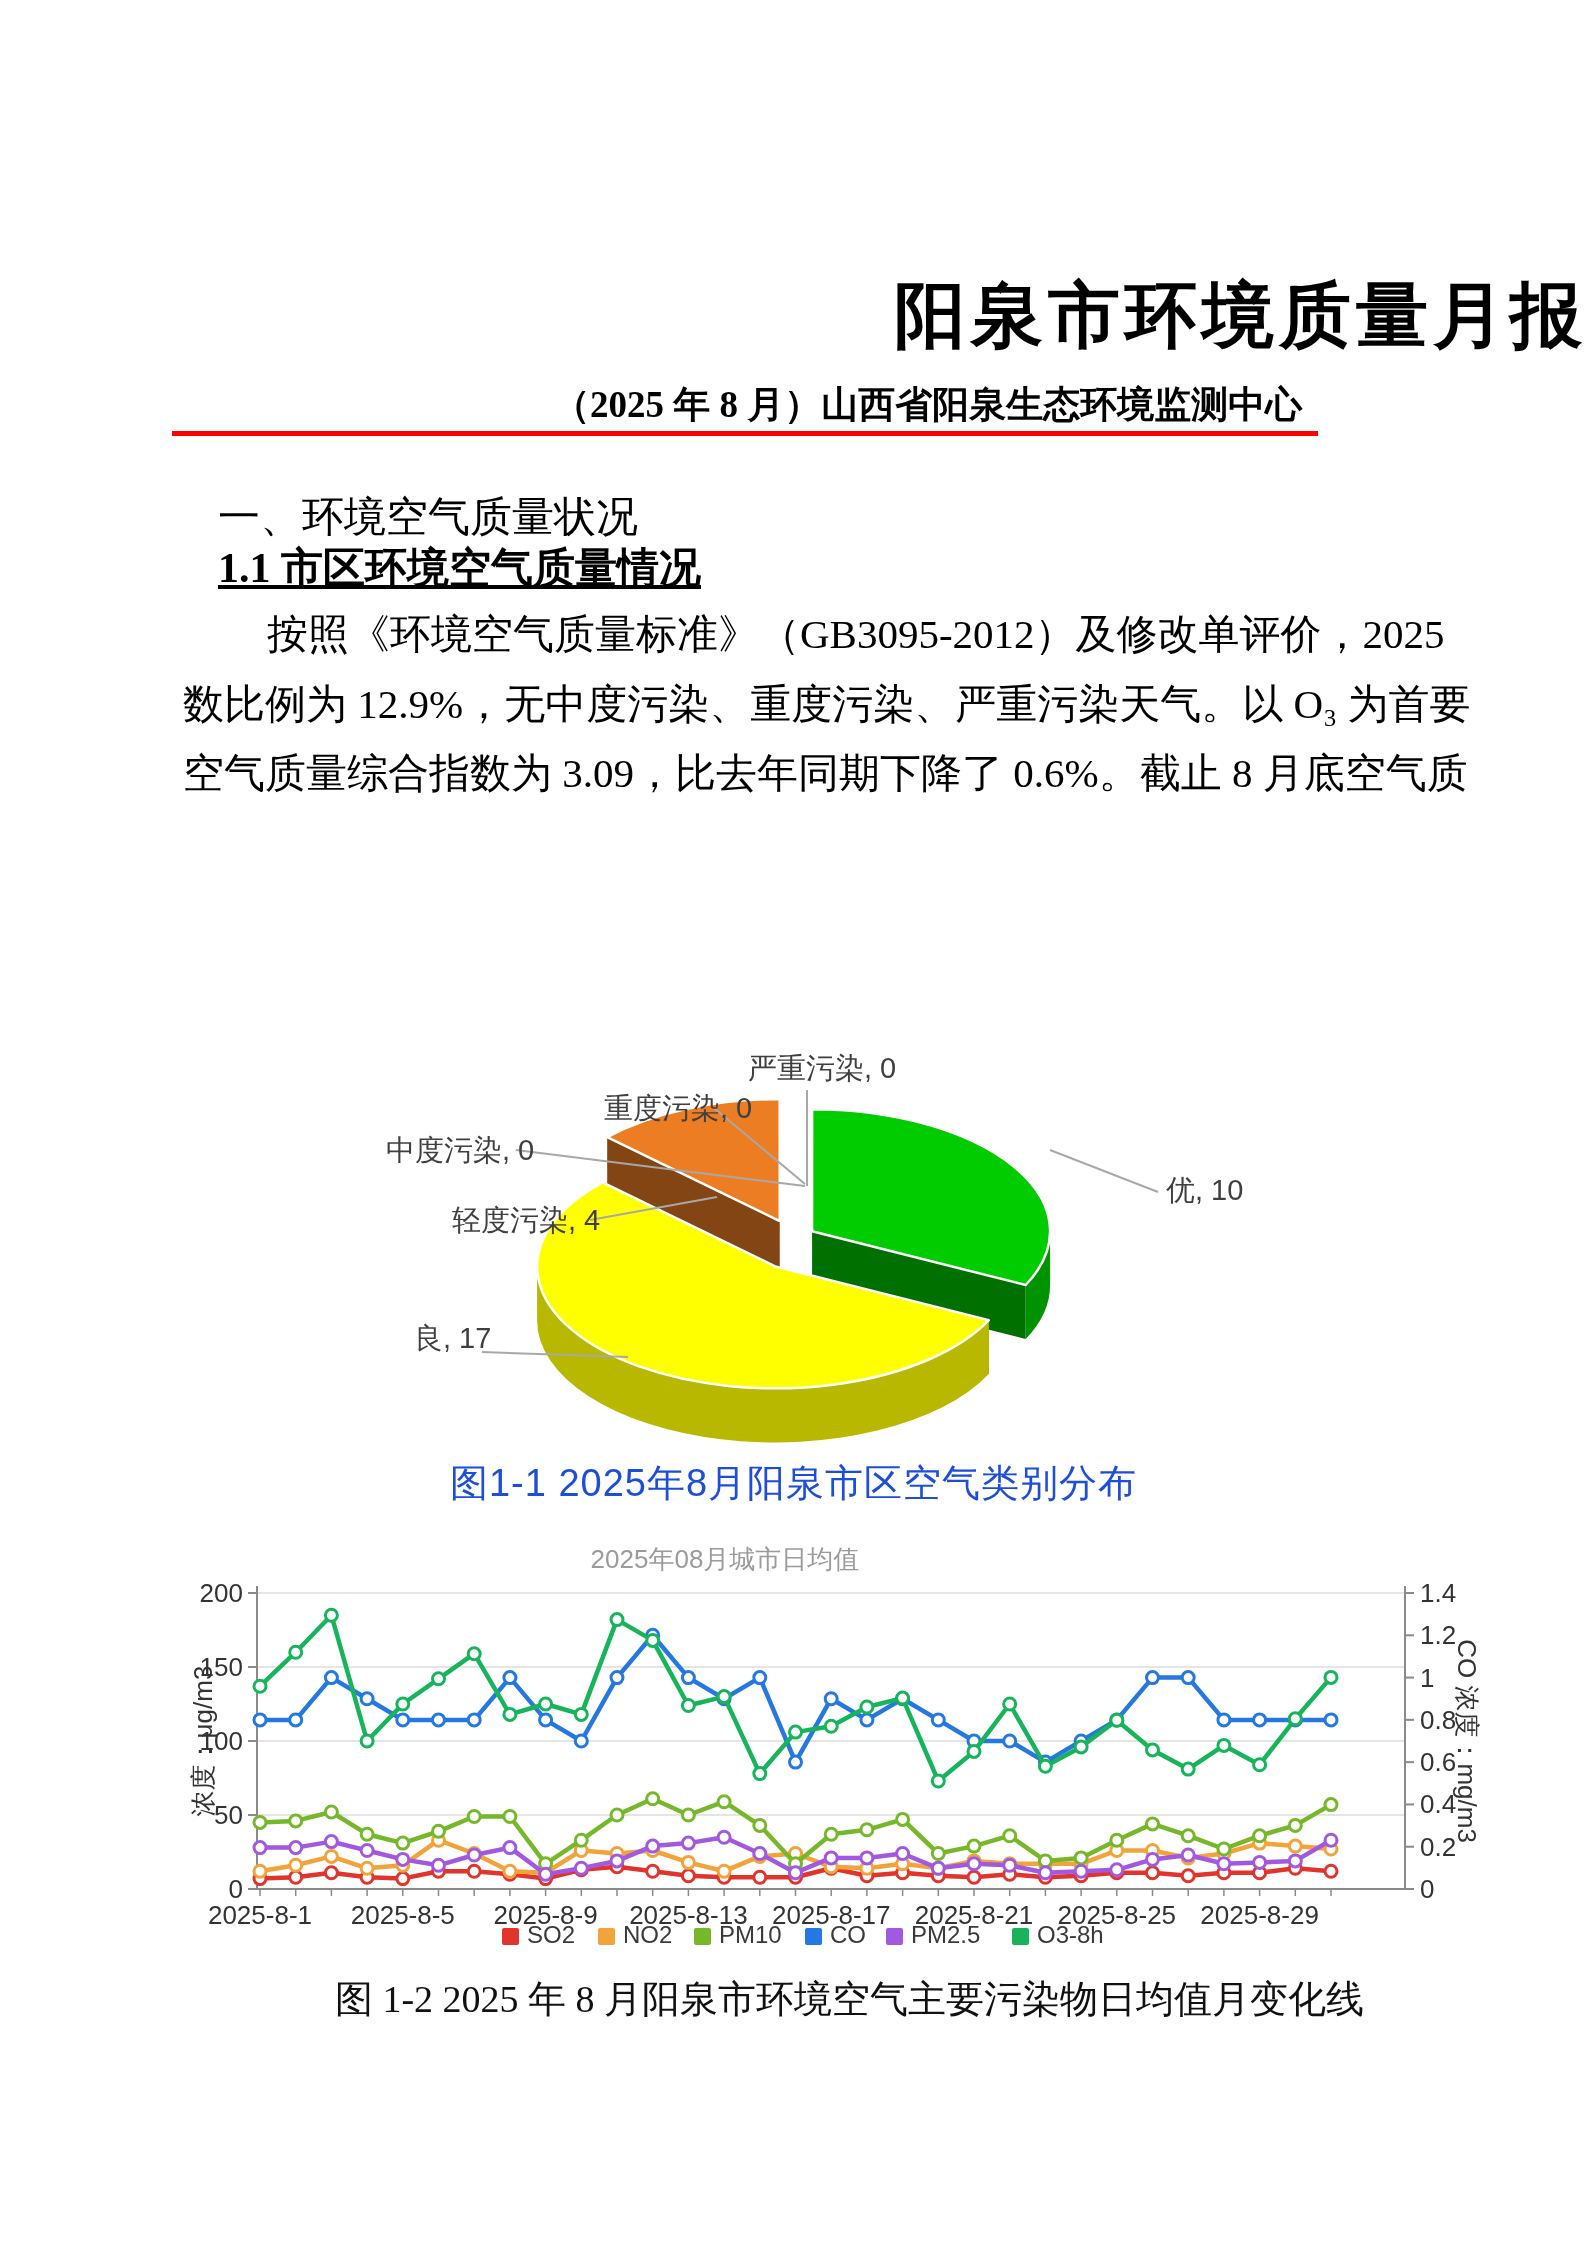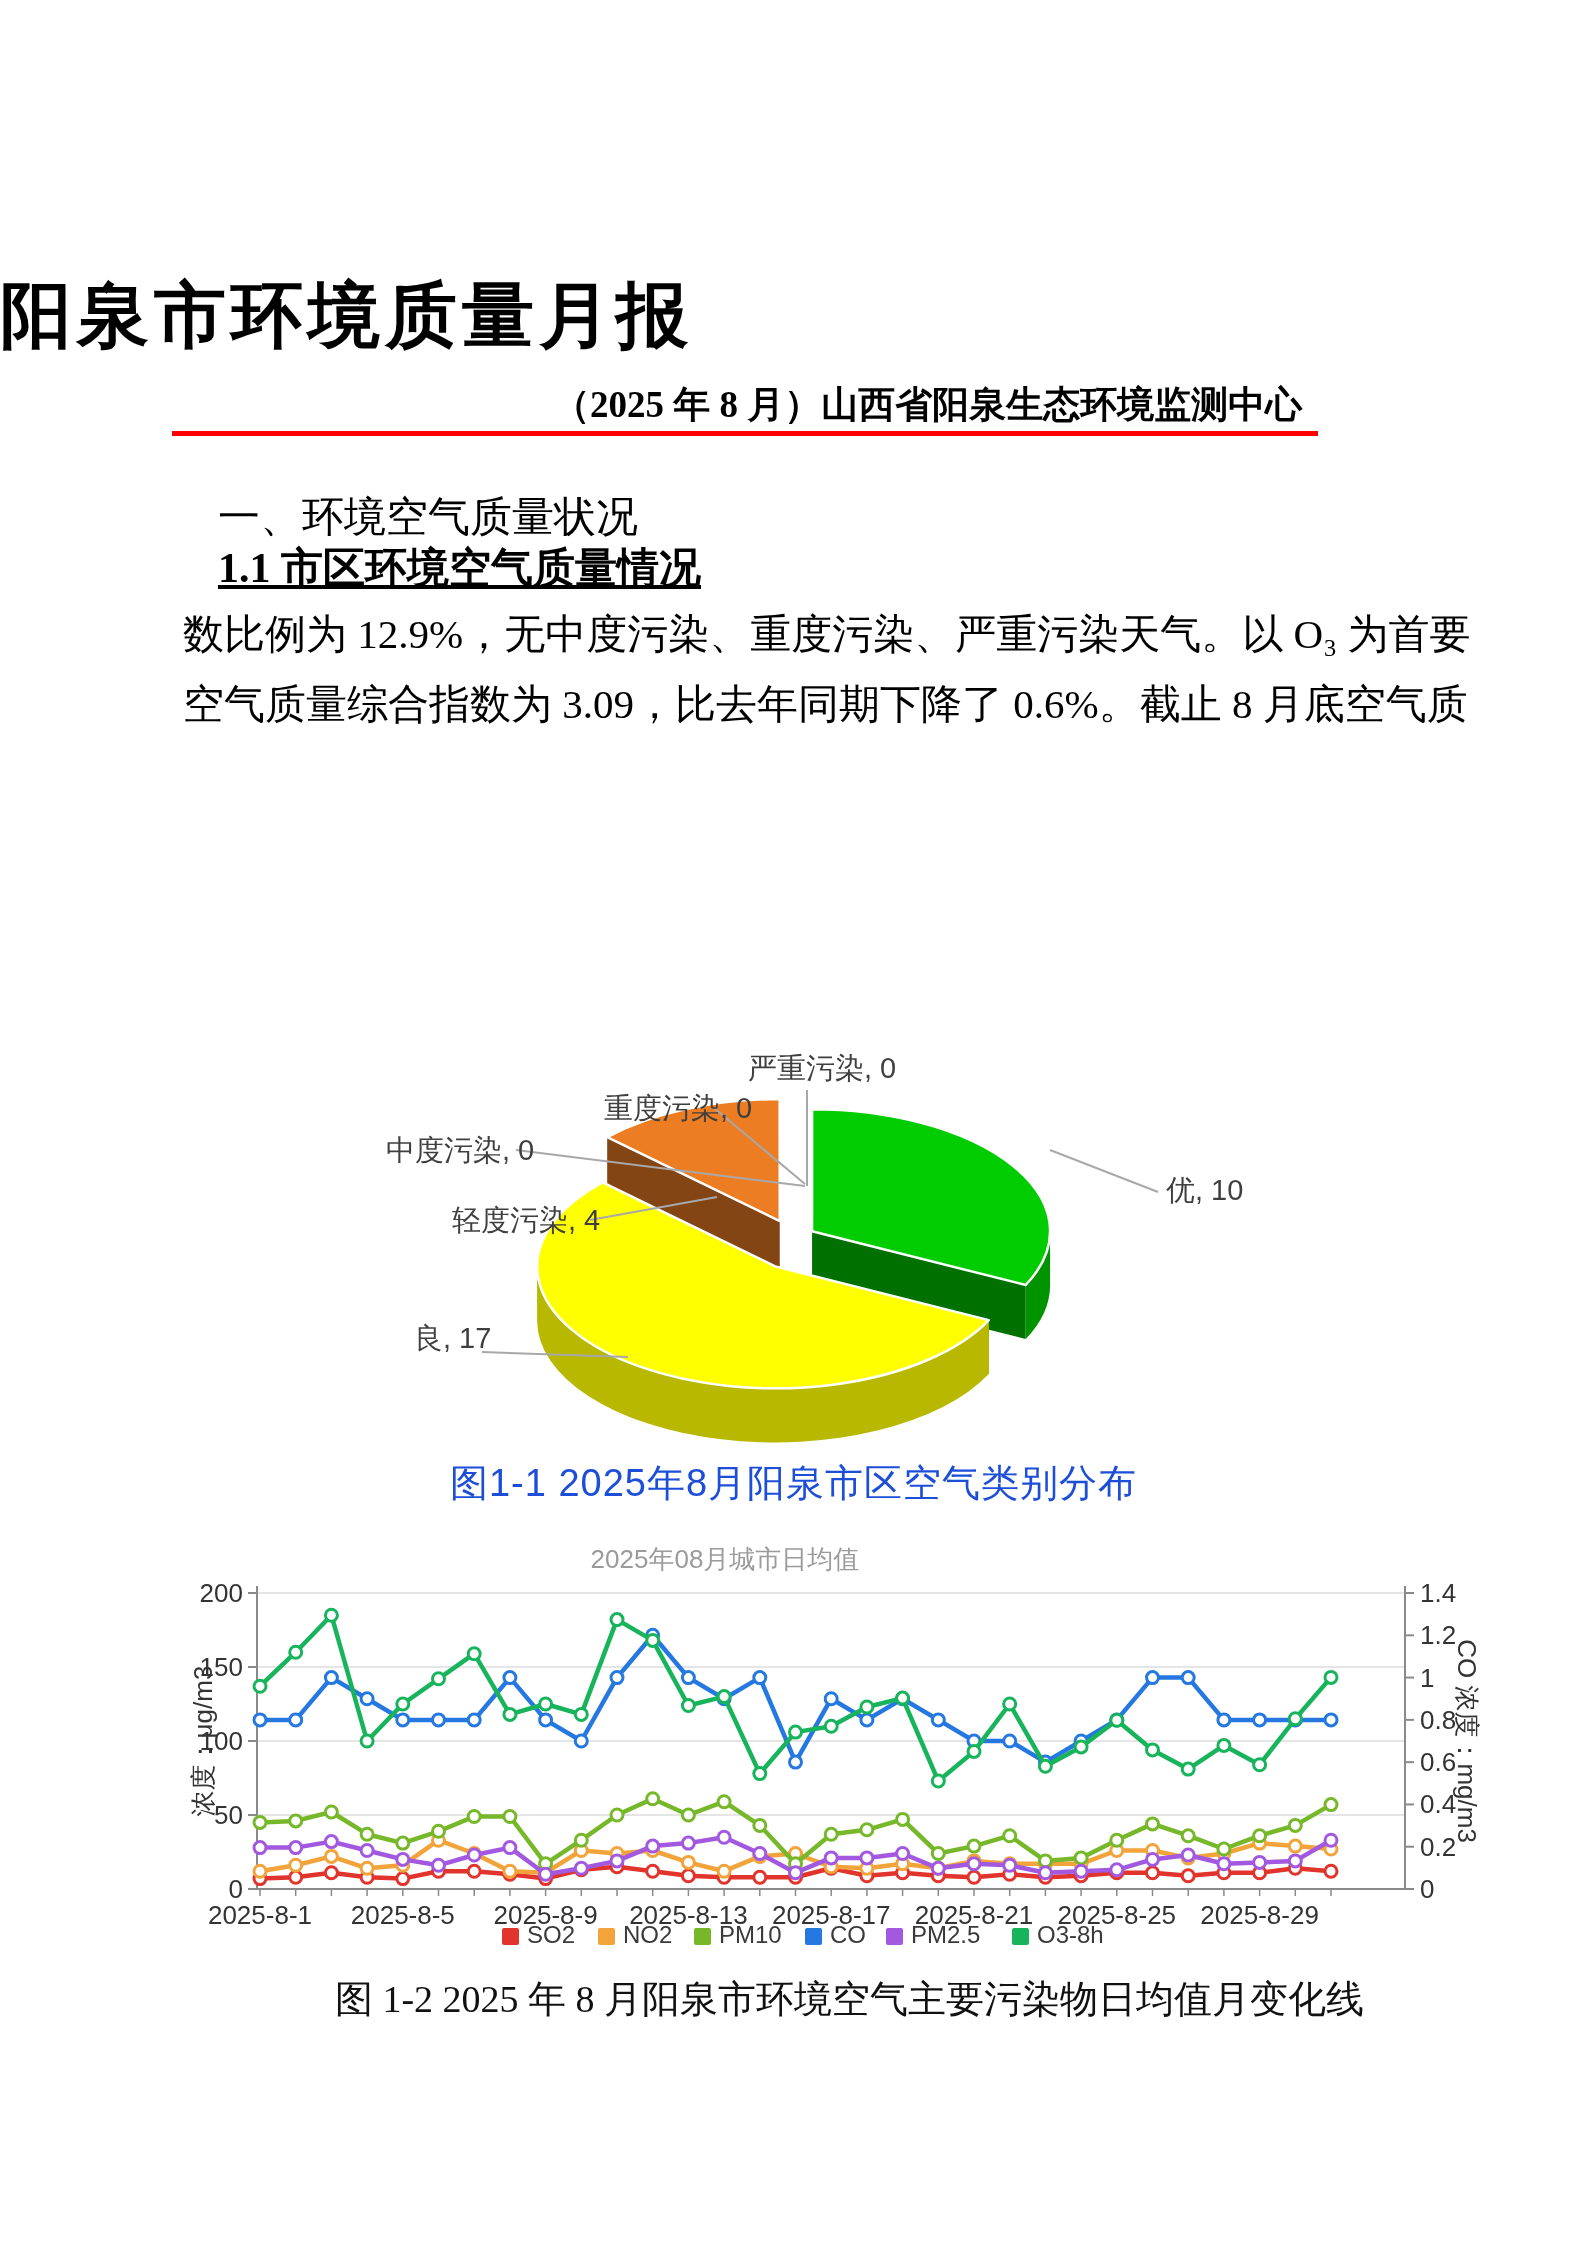--- a/index.html
+++ b/index.html
@@ -1,18 +1,18 @@
 <!DOCTYPE html>
 <html><head>
 <meta charset="utf-8">
 <style>
   html,body{margin:0;padding:0;background:#fff;}
   body{width:1587px;height:2245px;position:relative;font-family:"Liberation Serif",serif;color:#000;}
   .abs{position:absolute;}
-  .doc-title{top:268px;left:0;width:1587px;text-align:left;font-size:72px;font-weight:bold;letter-spacing:5px;}
+  .doc-title{top:268px;left:0;width:1587px;text-align:right;font-size:72px;font-weight:bold;letter-spacing:5px;}
   .doc-subtitle{top:380px;left:134px;width:1587px;text-align:center;font-size:37px;font-weight:bold;}
   .red-rule{top:431px;left:172px;width:1146px;height:5px;}
   .h1{top:465px;left:218px;font-size:42px;font-weight:normal;margin-top:24px;}
   .h2{top:540px;left:218px;font-size:42px;font-weight:bold;text-decoration:underline;}
   .para{top:600px;left:183px;width:1192px;font-size:41px;}
   .para .ln{height:69.5px;line-height:69.5px;white-space:nowrap;text-align:justify;text-align-last:justify;}
   .para .ln.first{text-indent:84px;}
   .para .ln.last{text-align-last:left;}
   .cap1{top:1458px;left:0;width:1587px;text-align:center;font-size:38px;color:#1d4ed8;font-family:"Liberation Sans",sans-serif;letter-spacing:1px;}
   .cap2{top:1974px;left:56px;width:1587px;text-align:center;font-size:38px;color:#111;}
@@ -23,20 +23,21 @@
 <body>
 
 <div class="abs doc-title">阳泉市环境质量月报</div>
 <div class="abs doc-subtitle">（2025 年 8 月）山西省阳泉生态环境监测中心</div>
 <div class="abs red-rule" style="background: rgb(255, 0, 0);"></div>
 
 <div class="abs h1">一、环境空气质量状况</div>
 <div class="abs h2">1.1 市区环境空气质量情况</div>
 
 <div class="abs para">
+  <div class="ln first">按照《环境空气质量标准》（GB3095-2012）及修改单评价，2025</div>
   <div class="ln">数比例为 12.9%，无中度污染、重度污染、严重污染天气。以 O₃ 为首要</div>
   <div class="ln">空气质量综合指数为 3.09，比去年同期下降了 0.6%。截止 8 月底空气质</div>
 </div>
 
 <svg id="pie-svg" class="abs" style="left:330px;top:1030px" width="930" height="460" viewBox="330 1030 930 460">
     <path d="M 812.0647506948635,1231.246935731499 L 812.1,1109.2 L 812.1,1163.2 L 812.0647506948635,1285.246935731499 Z" fill="rgb(0,112,0)"></path>
     <path d="M 812.0647506948635,1231.246935731499 L 1025.7,1285.0 L 1025.7,1339.0 L 812.0647506948635,1285.246935731499 Z" fill="rgb(0,112,0)"></path>
     <path d="M 1050.1,1231.2 A 238 122 0 0 1 1025.7,1285.0 L 1025.7,1339.0 A 238 122 0 0 0 1050.1,1285.2 Z" fill="rgb(0,147,0)"></path>
     <path d="M 812.0647506948635,1231.246935731499 L 812.1,1109.2 A 238 122 0 0 1 1025.7,1285.0 Z" fill="#00cc00" stroke="#fff" stroke-width="2.5" stroke-linejoin="round"></path>
     <path d="M 779.7467477670538,1221.107096897874 L 607.2,1137.1 L 607.2,1191.1 L 779.7467477670538,1275.107096897874 Z" fill="rgb(130,69,19)"></path>

